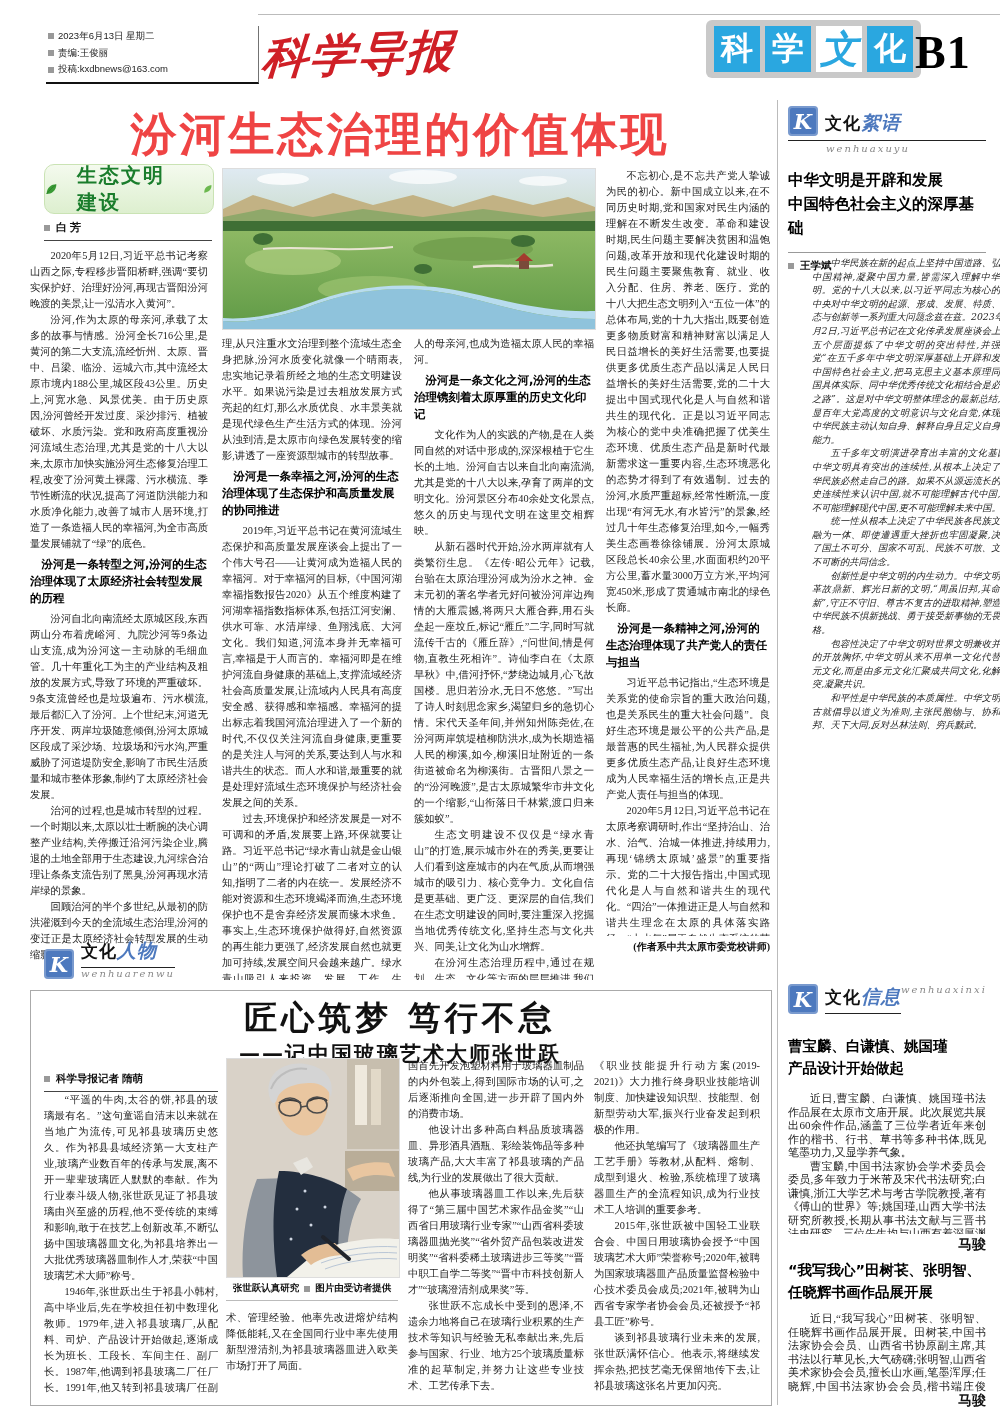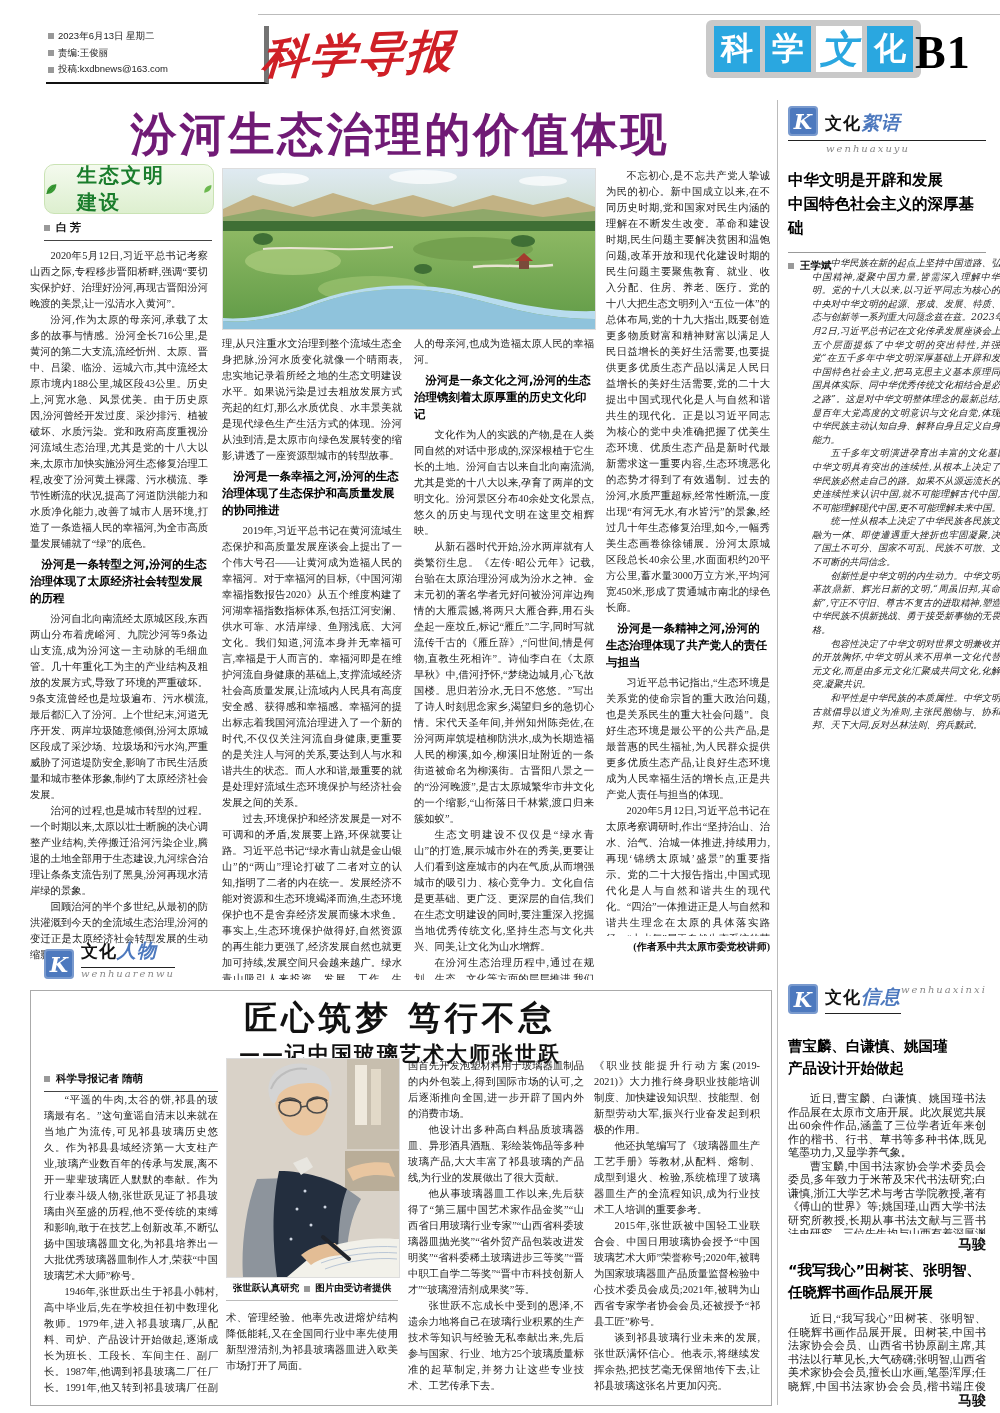--- a/index.html
+++ b/index.html
@@ -4,31 +4,31 @@
 <style>
   html,body{margin:0;padding:0;background:#e8e8e8;}
   .page{position:relative;width:1000px;height:1413px;background:#fff;margin:0 auto;overflow:hidden;
         font-family:"Liberation Sans",sans-serif;color:#111;}
   .abs{position:absolute;}
   .hairline{background:#bbb;}
   
   .meta{font-size:9.5px;color:#222;line-height:1.75;}
   .meta .row{display:flex;align-items:center;gap:4px;}
   .sq{display:inline-block;width:6px;height:6px;background:#999;}
-  .meta-box{border-bottom:2px solid #111;border-right:5px solid #737373;padding:2px 16px 4px 2px;}
+  .meta-box{border-bottom:2px solid #111;border-right:1px solid #737373;padding:2px 10px 4px 2px;}
   .masthead{font-family:"DejaVu Serif",serif;font-style:italic;font-weight:bold;
             color:#cf1f26;font-size:46px;letter-spacing:2px;transform:skewX(-6deg) rotate(-2deg);}
   .brandband{background:#c9c9c9;border-radius:6px;display:flex;align-items:center;gap:5px;padding:6px 8px;}
   .tile{width:46px;height:46px;background:#2aa7e0;color:#fff;font-weight:900;font-size:32px;
         display:flex;align-items:center;justify-content:center;font-family:"DejaVu Sans",sans-serif;}
   .tile.lite{background:#fff;color:#2aa7e0;font-family:"DejaVu Serif",serif;font-style:italic;font-size:38px;}
   .pageno{font-family:"Liberation Serif",serif;font-size:46px;font-weight:bold;color:#000;letter-spacing:1px;}
   
   .main-headline{font-family:"DejaVu Sans",sans-serif;font-weight:900;font-size:46px;letter-spacing:3px;
-                 text-align:center;color:#701a75;}
+                 text-align:center;color:#ef4444;}
   .eco-badge{background:linear-gradient(#f4faee,#ddefcf);border:1px solid #cae3b4;border-radius:10px;
              display:flex;align-items:center;justify-content:center;gap:19px;}
   .eco-badge .txt{color:#1a7d2c;font-weight:900;font-size:20px;letter-spacing:2px;
                   font-family:"DejaVu Serif",serif;}
   .byline{font-weight:bold;font-size:11px;display:flex;align-items:center;gap:6px;
           border-bottom:1.5px solid #444;padding-bottom:5px;}
   .col{overflow:hidden;text-align:justify;}
   .col .blk{margin:0;font-size:10.3px;line-height:16px;color:#1c1c1c;
             font-family:"Liberation Serif",serif;}
   .col .blk.p{text-indent:2em;}

